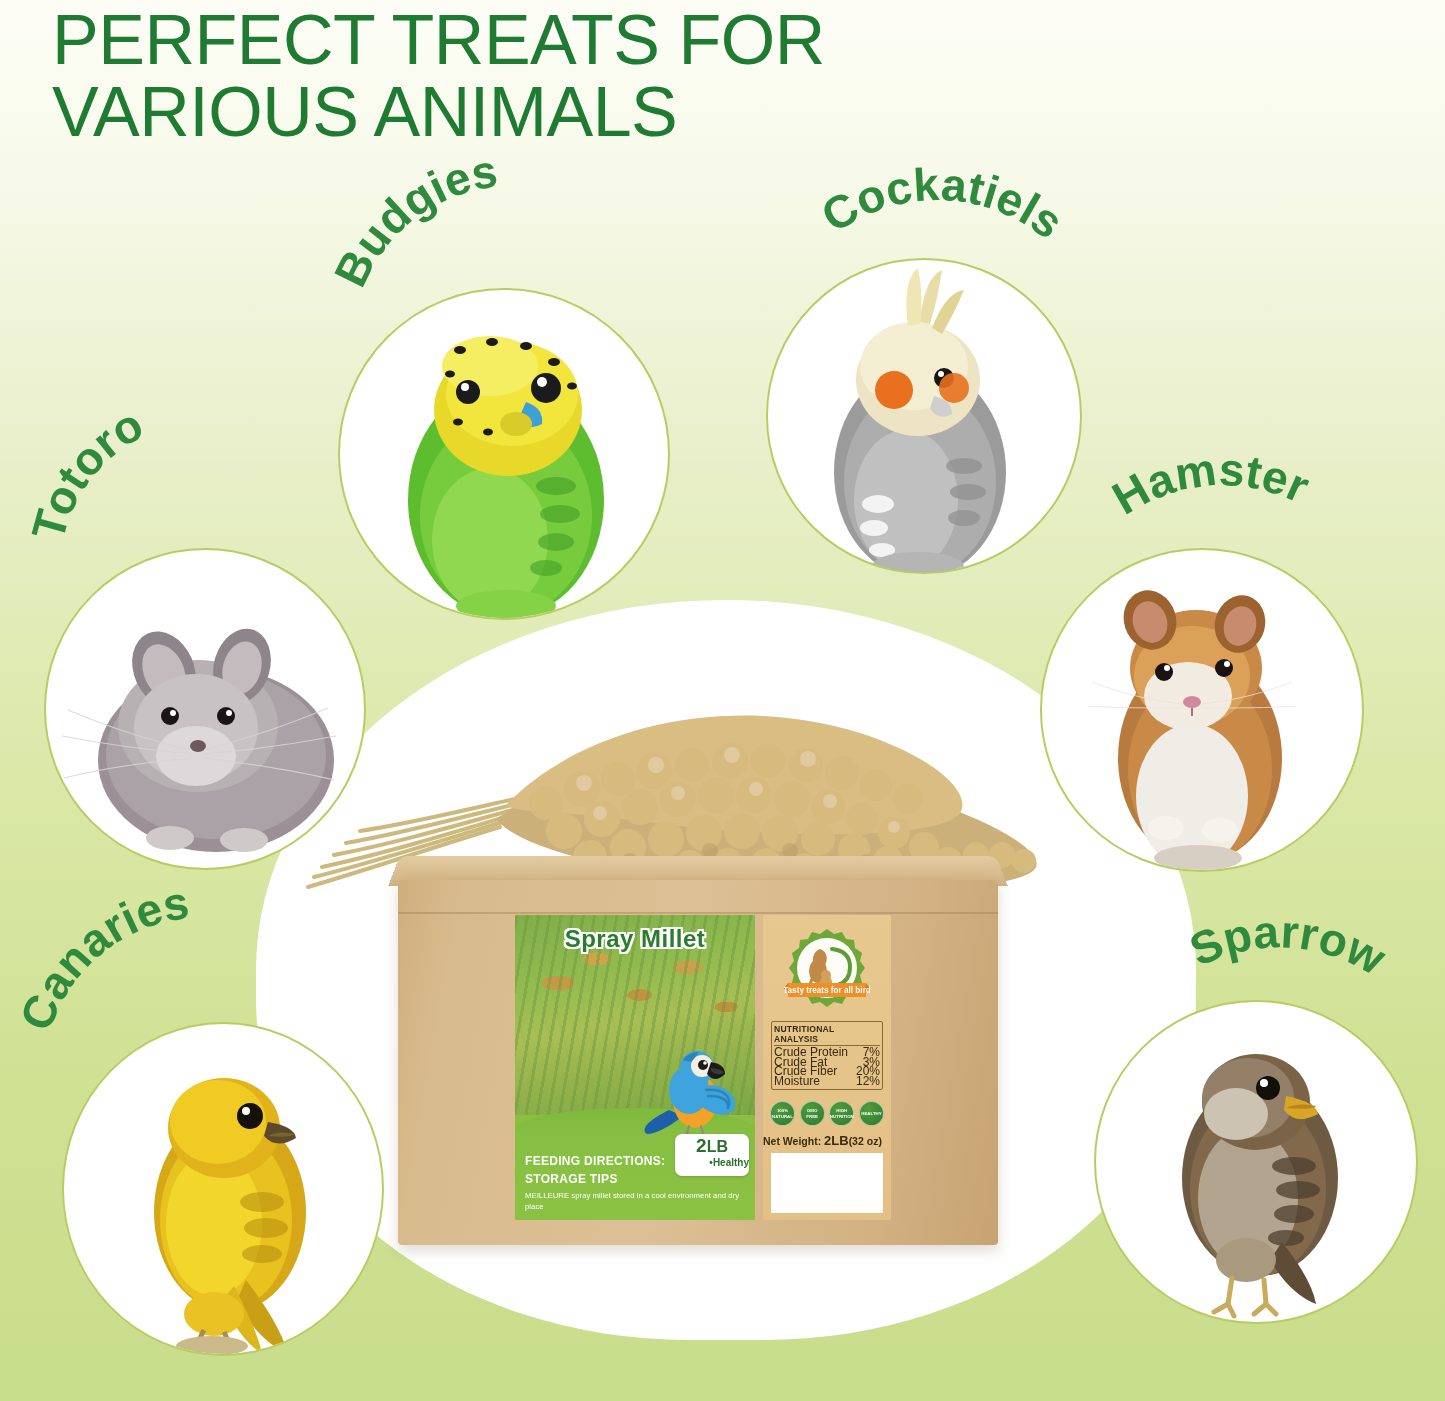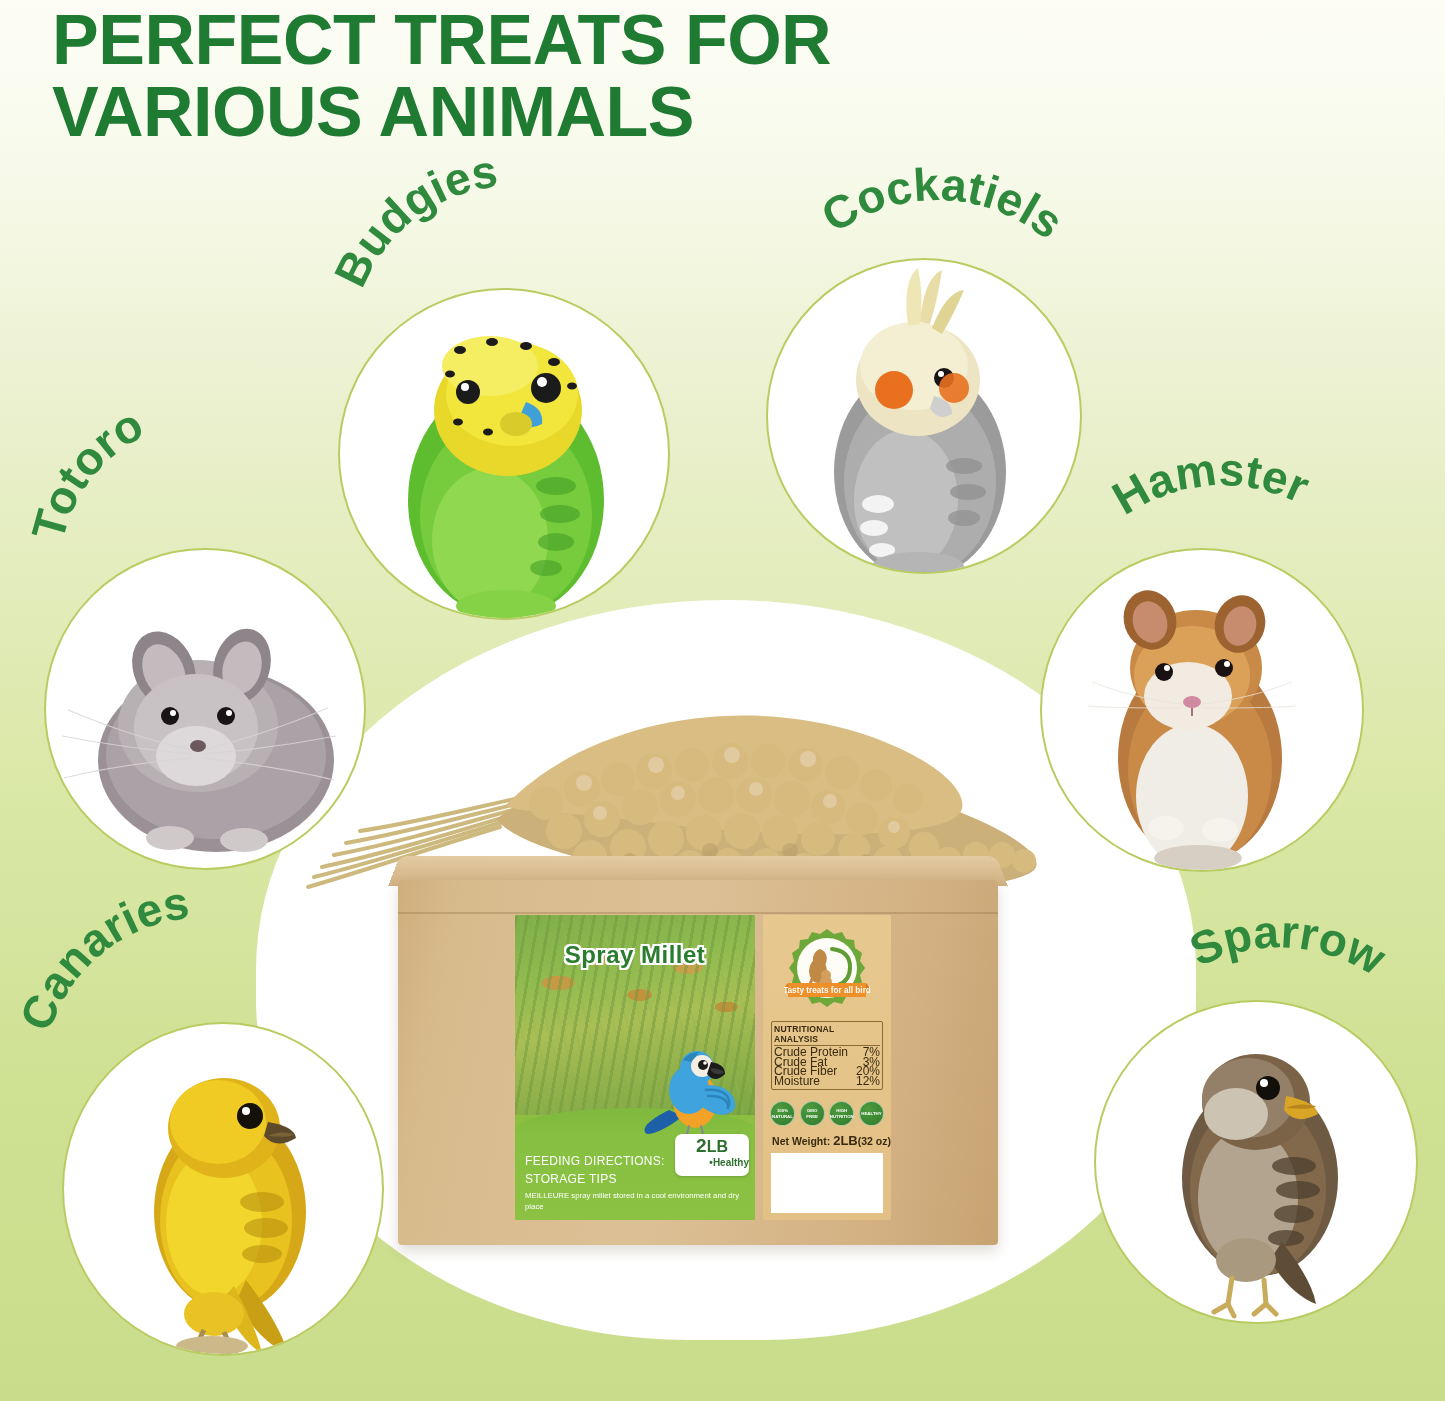--- a/index.html
+++ b/index.html
@@ -7,21 +7,21 @@
     width:1445px;height:1401px;overflow:hidden;
     font-family:"Liberation Sans",sans-serif;
     background:linear-gradient(to bottom,#fdfdf6 0%,#f7faea 12%,#eaf0cd 30%,#dbe8a8 55%,#cfe193 78%,#c8dd8c 100%);
     position:relative;
   }
   .stage{position:absolute;inset:0;}
 
   
   .title{
     position:absolute;left:52px;top:4px;width:1000px;
-    color:#1f7a32;font-weight:bold;font-size:70px;line-height:1.03;
+    color:#1f7a32;font-weight:normal;font-size:70px;line-height:1.03;
     letter-spacing:-0.5px;
   }
   .title span{display:block;}
 
   
   .circle{
     position:absolute;border-radius:50%;
     background:#ffffff;border:2px solid #b9cc62;
     overflow:hidden;
   }
@@ -78,39 +78,39 @@
     background:
       repeating-linear-gradient(100deg, rgba(110,150,60,.45) 0 3px, transparent 3px 11px),
       repeating-linear-gradient(76deg, rgba(150,180,80,.30) 0 2px, transparent 2px 13px);
   }
   .grass{
     position:absolute;left:0;bottom:0;width:100%;height:112px;
     background:linear-gradient(180deg,#7fb93d 0%,#86bf41 25%,#8cc244 100%);
     border-radius:60% 60% 0 0 / 26px 26px 0 0;
   }
   .sm-title{
-    position:absolute;left:0;top:26px;width:100%;text-align:center;
+    position:absolute;left:0;top:10px;width:100%;text-align:center;
     font-size:24px;font-weight:bold;color:#2a7d2f;
     text-shadow:
       -2px -2px 0 #fff,2px -2px 0 #fff,-2px 2px 0 #fff,2px 2px 0 #fff,
       0 -2px 0 #fff,0 2px 0 #fff,-2px 0 0 #fff,2px 0 0 #fff;
     letter-spacing:.5px;
   }
   .parrot{position:absolute;right:12px;bottom:78px;width:104px;height:104px;}
   .tag2lb{
     position:absolute;right:6px;bottom:44px;width:74px;height:42px;
     background:#fff;border-radius:7px;text-align:center;
     box-shadow:0 1px 3px rgba(0,0,0,.18);
   }
   .tag2lb .n{font-size:19px;font-weight:bold;color:#2d6f2f;line-height:20px;padding-top:2px;}
   .tag2lb .n small{font-size:16px;}
   .tag2lb .h{font-size:10px;font-weight:bold;color:#2d6f2f;line-height:11px;text-align:right;}
 
   .fd{position:absolute;left:10px;bottom:8px;right:8px;color:#fff;}
-  .fd h4{margin:0 0 4px 0;font-size:12px;font-weight:normal;letter-spacing:.3px;}
+  .fd h4{margin:0 0 4px 0;font-size:12px;font-weight:bold;letter-spacing:.3px;}
   .fd ul{margin:0 0 8px 0;padding:0;list-style:none;}
   .fd li{font-size:8.2px;line-height:11.5px;}
   .fd li:before{content:"\25AA";margin-right:3px;font-size:7px;}
   .fd .st{font-size:7.8px;line-height:11px;}
 
   
   .label-right{
     position:absolute;left:365px;top:35px;width:128px;height:305px;
     background:linear-gradient(180deg,#e7c88e,#e3c085);
     border-radius:2px;
@@ -127,21 +127,21 @@
   .nutri .rule{height:1px;background:#8a6a33;margin:1px 0 2px;}
   .nutri table{width:100%;border-collapse:collapse;}
   .nutri td{font-size:12px;color:#3a2b10;line-height:9.6px;padding:0;}
   .nutri td.v{text-align:right;}
   .badges{position:absolute;left:7px;top:186px;right:7px;display:flex;justify-content:space-between;}
   .badge{width:25px;height:25px;border-radius:50%;
     background:radial-gradient(circle at 36% 30%,#4f9b3f,#2f7a2b);
     color:#fff;font-size:4.4px;font-weight:bold;line-height:5.2px;
     display:flex;align-items:center;justify-content:center;text-align:center;
     border:1px solid rgba(255,255,255,.55);padding:2px;box-sizing:border-box;}
-  .netw{position:absolute;left:0;top:218px;width:100%;text-align:right;
+  .netw{position:absolute;left:0;top:218px;width:100%;text-align:left;
     font-size:10.5px;font-weight:bold;color:#3a2b10;}
   .netw b{font-size:13px;}
   .whitebox{position:absolute;left:8px;top:238px;right:8px;height:60px;background:#fff;}
 
   
   .millet{position:absolute;left:300px;top:655px;width:760px;height:250px;}
 </style>
 </head>
 <body>
 

